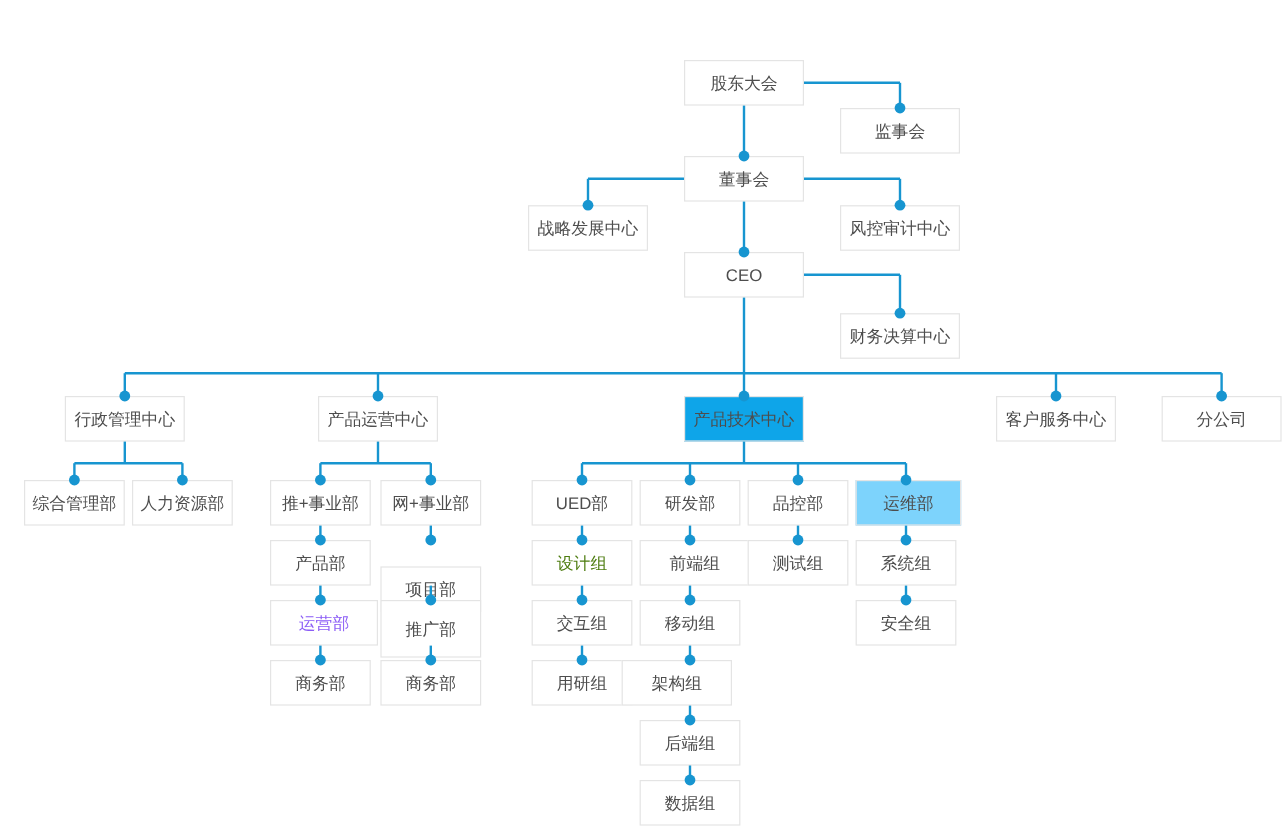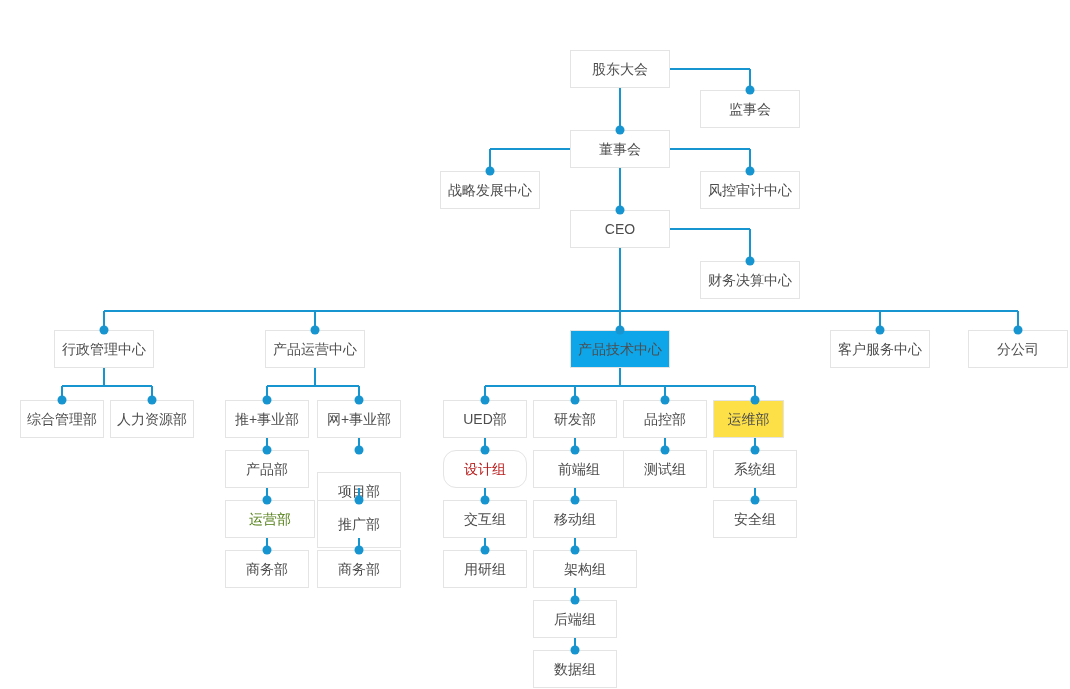--- a/index.html
+++ b/index.html
@@ -68,75 +68,75 @@
       </div>
       <div class="node" style="left: 110px; top: 400px; width: 84px; height: 38px; border-color: rgb(228, 228, 228); background: rgb(255, 255, 255); color: rgb(77, 77, 77);">
         <span>人力资源部</span>
       </div>
       <div class="node" style="left: 225px; top: 400px; width: 84px; height: 38px; border-color: rgb(228, 228, 228); background: rgb(255, 255, 255); color: rgb(77, 77, 77); align-items: center;">
         <span>推+事业部</span>
       </div>
       <div class="node" style="left: 225px; top: 450px; width: 84px; height: 38px; border-color: rgb(228, 228, 228); background: rgb(255, 255, 255); color: rgb(77, 77, 77);">
         <span>产品部</span>
       </div>
-      <div class="node" style="left: 225px; top: 500px; width: 90px; height: 38px; border-color: rgb(228, 228, 228); background: rgb(255, 255, 255); color: #4d7c0f;">
+      <div class="node" style="left: 225px; top: 500px; width: 90px; height: 38px; border-color: rgb(228, 228, 228); background: rgb(255, 255, 255); color: #8b5cf6;">
         <span>运营部</span>
       </div>
       <div class="node" style="left: 225px; top: 550px; width: 84px; height: 38px; border-color: rgb(228, 228, 228); background: rgb(255, 255, 255); color: rgb(77, 77, 77);">
         <span>商务部</span>
       </div>
       <div class="node" style="left: 317px; top: 400px; width: 84px; height: 38px; border-color: rgb(228, 228, 228); background: rgb(255, 255, 255); color: rgb(77, 77, 77);">
         <span>网+事业部</span>
       </div>
       <div class="node" style="left: 317px; top: 450px; width: 84px; height: 38px; border-color: rgb(228, 228, 228); background: rgb(255, 255, 255); color: rgb(77, 77, 77); margin-top: 22px;">
         <span>项目部</span>
       </div>
       <div class="node" style="left: 317px; top: 500px; width: 84px; height: 48px; border-color: rgb(228, 228, 228); background: rgb(255, 255, 255); color: rgb(77, 77, 77);">
         <span>推广部</span>
       </div>
       <div class="node" style="left: 317px; top: 550px; width: 84px; height: 38px; border-color: rgb(228, 228, 228); background: rgb(255, 255, 255); color: rgb(77, 77, 77);">
         <span>商务部</span>
       </div>
       <div class="node" style="left: 443px; top: 400px; width: 84px; height: 38px; border-color: rgb(228, 228, 228); background: rgb(255, 255, 255); color: rgb(77, 77, 77);">
         <span>UED部</span>
       </div>
-      <div class="node" style="left: 443px; top: 450px; width: 84px; height: 38px; border-color: rgb(228, 228, 228); background: rgb(255, 255, 255); color: #b91c1c; border-radius: 13px;">
+      <div class="node" style="left: 443px; top: 450px; width: 84px; height: 38px; border-color: rgb(228, 228, 228); background: rgb(255, 255, 255); color: #4d7c0f;">
         <span>设计组</span>
       </div>
       <div class="node" style="left: 443px; top: 500px; width: 84px; height: 38px; border-color: rgb(228, 228, 228); background: rgb(255, 255, 255); color: rgb(77, 77, 77);">
         <span>交互组</span>
       </div>
       <div class="node" style="left: 443px; top: 550px; width: 84px; height: 38px; border-color: rgb(228, 228, 228); background: rgb(255, 255, 255); color: rgb(77, 77, 77);">
         <span>用研组</span>
       </div>
       <div class="node" style="left: 533px; top: 400px; width: 84px; height: 38px; border-color: rgb(228, 228, 228); background: rgb(255, 255, 255); color: rgb(77, 77, 77);">
         <span>研发部</span>
       </div>
       <div class="node" style="left: 533px; top: 450px; width: 92px; height: 38px; border-color: rgb(228, 228, 228); background: rgb(255, 255, 255); color: rgb(77, 77, 77);">
         <span>前端组</span>
       </div>
       <div class="node" style="left: 533px; top: 500px; width: 84px; height: 38px; border-color: rgb(228, 228, 228); background: rgb(255, 255, 255); color: rgb(77, 77, 77);">
         <span>移动组</span>
       </div>
-      <div class="node" style="left: 533px; top: 550px; width: 104px; height: 38px; border-color: rgb(228, 228, 228); background: rgb(255, 255, 255); color: rgb(77, 77, 77);">
+      <div class="node" style="left: 518px; top: 550px; width: 92px; height: 38px; border-color: rgb(228, 228, 228); background: rgb(255, 255, 255); color: rgb(77, 77, 77);">
         <span>架构组</span>
       </div>
       <div class="node" style="left: 533px; top: 600px; width: 84px; height: 38px; border-color: rgb(228, 228, 228); background: rgb(255, 255, 255); color: rgb(77, 77, 77);">
         <span>后端组</span>
       </div>
       <div class="node" style="left: 533px; top: 650px; width: 84px; height: 38px; border-color: rgb(228, 228, 228); background: rgb(255, 255, 255); color: rgb(77, 77, 77);">
         <span>数据组</span>
       </div>
       <div class="node" style="left: 623px; top: 400px; width: 84px; height: 38px; border-color: rgb(228, 228, 228); background: rgb(255, 255, 255); color: rgb(77, 77, 77);">
         <span>品控部</span>
       </div>
       <div class="node" style="left: 623px; top: 450px; width: 84px; height: 38px; border-color: rgb(228, 228, 228); background: rgb(255, 255, 255); color: rgb(77, 77, 77);">
         <span>测试组</span>
       </div>
-      <div class="node" style="left: 713px; top: 400px; width: 71px; height: 38px; border-color: rgb(228, 228, 228); background: #fde047; color: rgb(77, 77, 77);">
+      <div class="node" style="left: 713px; top: 400px; width: 88px; height: 38px; border-color: rgb(228, 228, 228); background: #7dd3fc; color: rgb(77, 77, 77);">
         <span>运维部</span>
       </div>
       <div class="node" style="left: 713px; top: 450px; width: 84px; height: 38px; border-color: rgb(228, 228, 228); background: rgb(255, 255, 255); color: rgb(77, 77, 77);">
         <span>系统组</span>
       </div>
       <div class="node" style="left: 713px; top: 500px; width: 84px; height: 38px; border-color: rgb(228, 228, 228); background: rgb(255, 255, 255); color: rgb(77, 77, 77);">
         <span>安全组</span>
       </div>
     </div>
   <svg id="edges-layer" width="1070" height="689" viewBox="0 0 1070 689">

